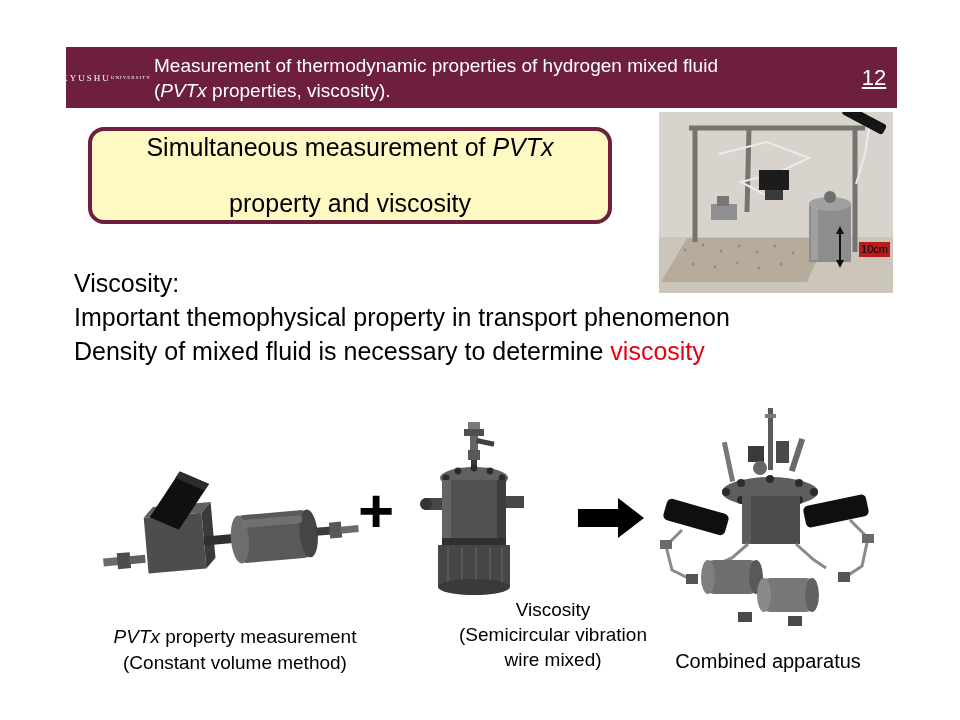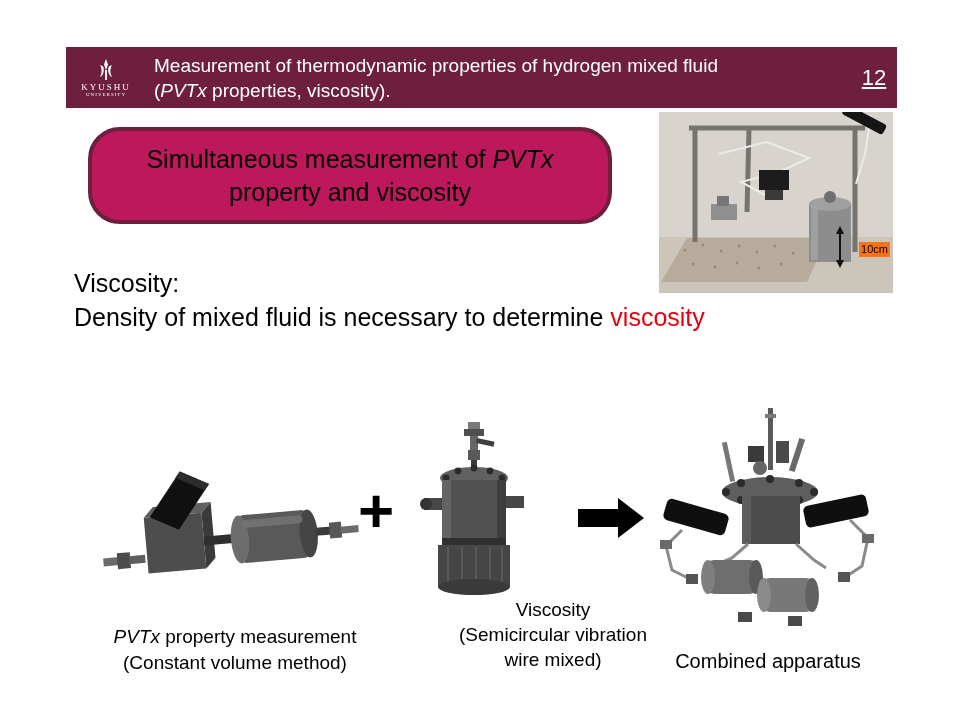--- a/index.html
+++ b/index.html
@@ -5,36 +5,36 @@
   html,body{margin:0;padding:0;}
   body{
     width:960px;height:720px;position:relative;overflow:hidden;
     background:#ffffff;color:#000;
     font-family:"Liberation Sans", sans-serif;
   }
   .abs{position:absolute;}
 
   
   .header{left:66px;top:47px;width:831px;height:61px;background:#6d1f3d;display:flex;align-items:center;color:#fff;}
-  .logo{width:80px;height:100%;display:flex;flex-direction:column;align-items:center;justify-content:center;}
+  .logo{width:80px;height:100%;display:flex;flex-direction:row;align-items:center;justify-content:center;}
   .logo-glyph{width:24px;height:24px;}
   .logo-name{font-size:9px;letter-spacing:2px;font-family:"Liberation Serif", serif;}
   .logo-sub{font-size:5px;letter-spacing:1px;font-family:"Liberation Serif", serif;}
   .header-title{flex:1;font-size:19px;line-height:25px;padding-left:2px;margin-left:6px;}
   .slide-number{width:46px;font-size:22px;text-align:center;text-decoration:underline;}
 
   
-  .callout{left:88px;top:127px;width:516px;height:89px;border:4px solid #6d1f3d;border-radius:32px;
-    display:flex;flex-direction:column;align-items:center;justify-content:center;
-    font-size:25px;line-height:33px;background:#be185d;}
+  .callout{left:88px;top:127px;width:516px;height:89px;border:4px solid #6d1f3d;border-radius:16px;
+    display:flex;flex-direction:column;align-items:center;justify-content:space-between;
+    font-size:25px;line-height:33px;background:#fef9c3;}
 
   
   .photo{left:659px;top:112px;width:234px;height:181px;}
   .photo svg{display:block;}
-  .scale-label{position:absolute;right:3px;top:130px;background:#f97316;font-size:11px;line-height:13px;padding:1px 2px;color:#000;text-align:right;}
+  .scale-label{position:absolute;right:3px;top:130px;background:#b91c1c;font-size:11px;line-height:13px;padding:1px 2px;color:#000;text-align:right;}
 
   
   .body-text{left:74px;top:266px;width:820px;font-size:25px;line-height:34px;}
   .red{color:#e8000f;}
 
   
   .apparatus-left{left:88px;top:450px;width:292px;height:172px;}
   .plus{left:358px;top:480px;font-size:62px;font-weight:bold;line-height:62px;}
   .apparatus-mid{left:418px;top:420px;width:112px;height:180px;}
   .arrow{left:578px;top:498px;width:66px;height:40px;}
@@ -114,20 +114,21 @@
       <line x1="181" y1="118" x2="181" y2="152"></line>
     </g>
     <polygon points="181,114 177,122 185,122" fill="#111"></polygon>
     <polygon points="181,156 177,148 185,148" fill="#111"></polygon>
   </svg>
   <div class="scale-label">10cm</div>
 </div>
 
 <div class="abs body-text">
   <div>Viscosity:</div>
+  <div>Important themophysical property in transport phenomenon</div>
   <div><span>Density of mixed fluid is necessary to determine </span><span class="red">viscosity</span></div>
 </div>
 
 <div class="abs apparatus-left">
   <svg viewBox="0 0 292 172" width="292" height="172">
     <g transform="rotate(-5 146 90)">
       <rect x="14" y="97" width="16" height="8" fill="#6b6b6b"></rect>
       <rect x="28" y="93" width="13" height="16" fill="#4c4c4c"></rect>
       <rect x="40" y="97" width="16" height="8" fill="#5e5e5e"></rect>
       <polygon points="58,60 116,60 126,50 68,50" fill="#606060"></polygon>

